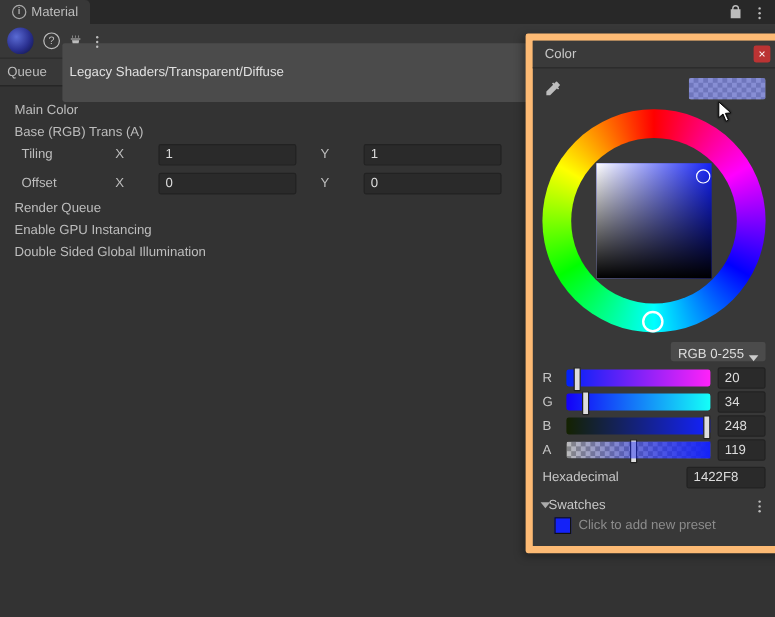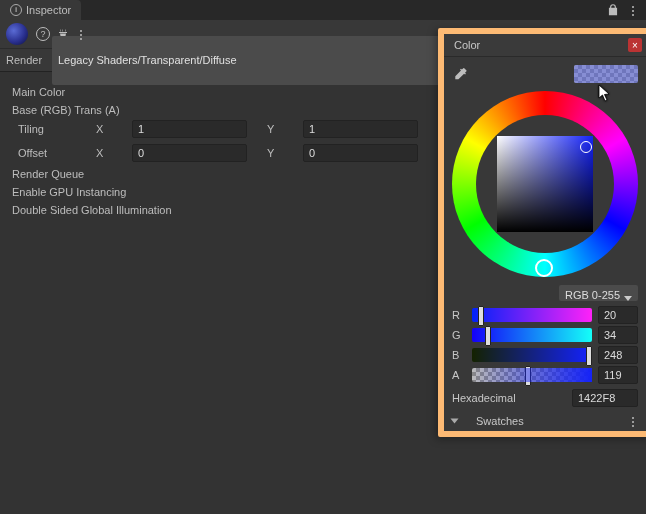--- a/index.html
+++ b/index.html
@@ -53,35 +53,35 @@
   .slider{height:14px;border-radius:2px;position:relative}
   .slider .thumb{position:absolute;top:-2px;width:4px;height:18px;background:#ddd;border:1px solid #222;border-radius:1px}
   .s-r{background:linear-gradient(to right,#0022f8,#ff22f8)}
   .s-g{background:linear-gradient(to right,#1400f8,#14fff8)}
   .s-b{background:linear-gradient(to right,#142200,#1422ff)}
   .s-a{background:repeating-conic-gradient(#888 0 25%,#bbb 0 50%) 0 0/8px 8px;position:relative}
   .s-a::after{content:"";position:absolute;inset:0;background:linear-gradient(to right,rgba(20,34,248,0),rgba(20,34,248,1))}
   .valbox{height:16px;background:#2a2a2a;border:1px solid #222;border-radius:2px;color:#dcdcdc;display:flex;align-items:center;justify-content:flex-start;padding:0 5px}
   .hexrow{display:grid;grid-template-columns:1fr 66px;gap:20px;align-items:center;padding:4px 8px}
   .hexrow .lab{color:#c7c7c7}
-  .swrow{display:flex;align-items:center;padding:4px 8px;gap:19px;color:#c7c7c7;position:relative}
+  .swrow{display:flex;align-items:center;padding:4px 8px;gap:0;color:#c7c7c7;position:relative}
   .swrow .tri{width:0;height:0;border-top:4px solid transparent;border-bottom:4px solid transparent;border-left:5px solid #aaa;transform:rotate(90deg)}
   .swrow .kb{position:absolute;right:8px}
   .presetrow{display:flex;align-items:center;gap:6px;padding:0 8px 10px 18px;color:#8c8c8c}
   .pswatch{width:12px;height:12px;background:#1422f8;border:1px solid #111}
   .cursor{position:absolute;left:598px;top:84px;width:14px;height:18px;pointer-events:none}
   .cursor svg{width:14px;height:18px;filter:drop-shadow(0 0 1px #000)}
 </style>
 </head>
 <body>
 
 <div class="tabbar">
   <div class="tab">
     <span class="info">i</span>
-    <span>Inspector</span>
+    <span>Material</span>
   </div>
   <div class="tabbar-right">
     <svg class="lockicon" viewBox="0 0 24 24">
         <path d="M17 8V7a5 5 0 10-10 0v1H5v13h14V8h-2zM9 7a3 3 0 116 0v1H9V7z"></path>
       </svg>
     <span class="kebab">
         <span></span>
       </span>
   </div>
 </div>
@@ -93,21 +93,21 @@
     <svg class="pinicon" viewBox="0 0 24 24">
         <path d="M6 3h1v4H6zM11 3h1v4h-1zM16 3h1v4h-1zM4 8h16v2H4zM6 11h12l-2 10H8z"></path>
       </svg>
     <span class="kebab">
         <span></span>
       </span>
   </div>
 </div>
 
 <div class="shaderRow">
-  <div class="lbl">Render</div>
+  <div class="lbl">Queue</div>
   <div class="dd">
     <span>Legacy Shaders/Transparent/Diffuse</span>
   </div>
   <div class="editbtn">Edit</div>
 </div>
 
 <div class="body">
   <div class="rowlabel">Main Color</div>
   <div class="rowlabel">Base (RGB) Trans (A)</div>
 
@@ -206,19 +206,23 @@
       </div>
   </div>
 
   <div class="swrow">
     <span class="tri"></span>
     <span>Swatches</span>
     <span class="kebab kb">
         <span></span>
       </span>
   </div>
+  <div class="presetrow">
+    <div class="pswatch"></div>
+    <span>Click to add new preset</span>
+  </div>
 </div>
 
 <div class="cursor">
   <svg viewBox="0 0 14 18">
       <path d="M1 1 L1 14 L4.5 11 L7 17 L9 16 L6.5 10.5 L11 10 Z" fill="#fff" stroke="#000" stroke-width="0.8"></path>
     </svg>
 </div>
 
 </body></html>

